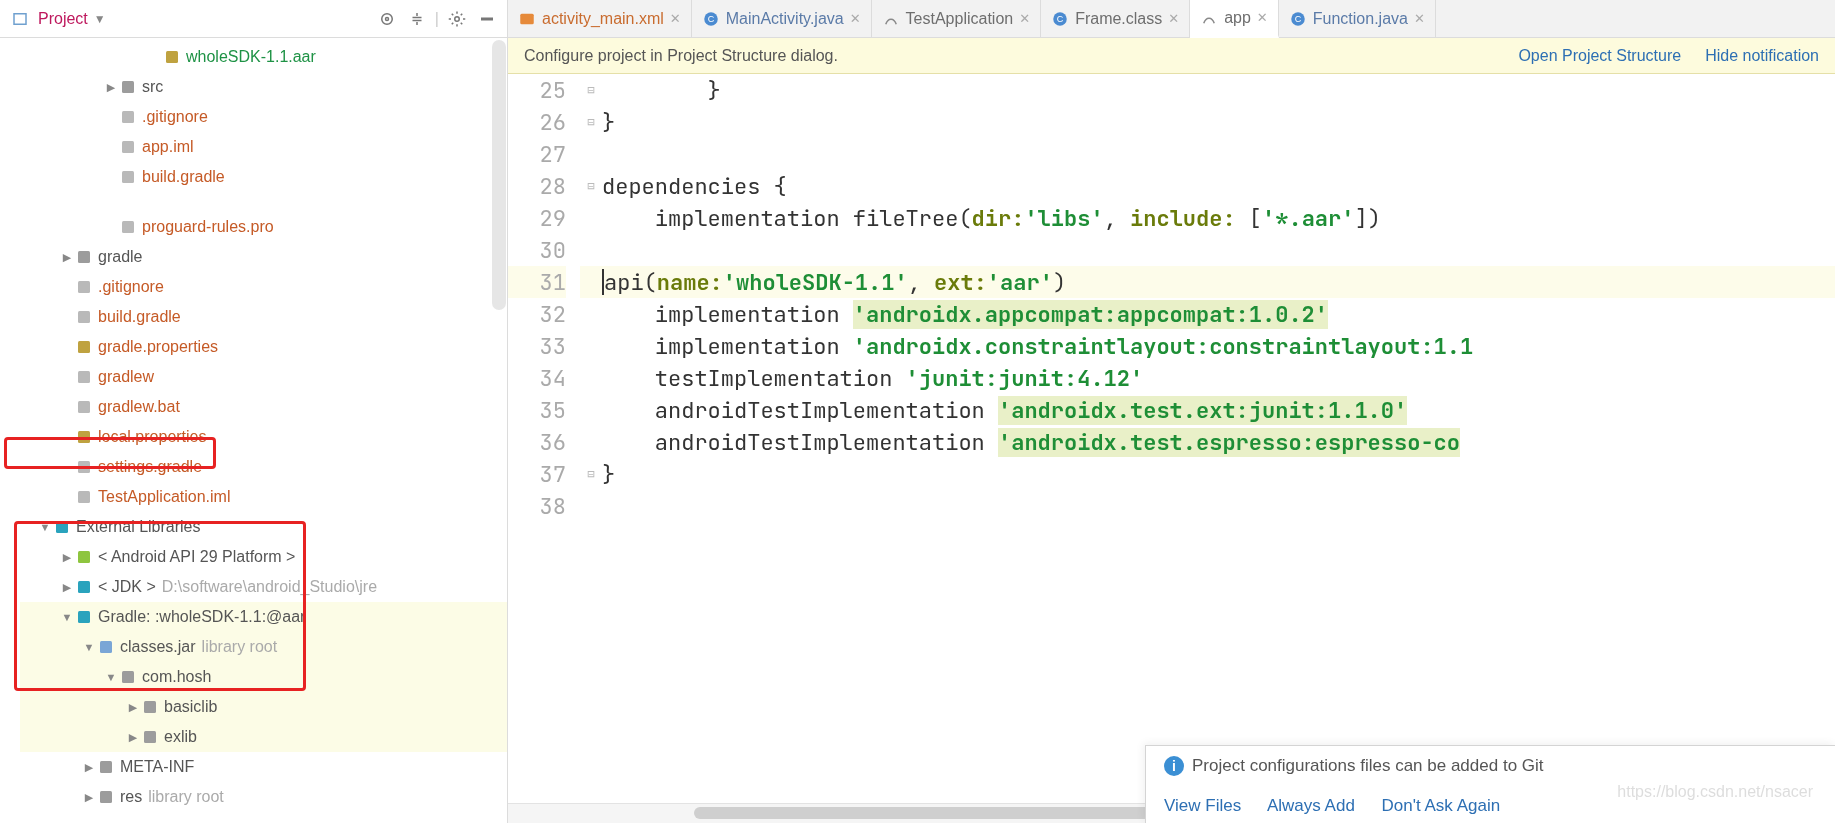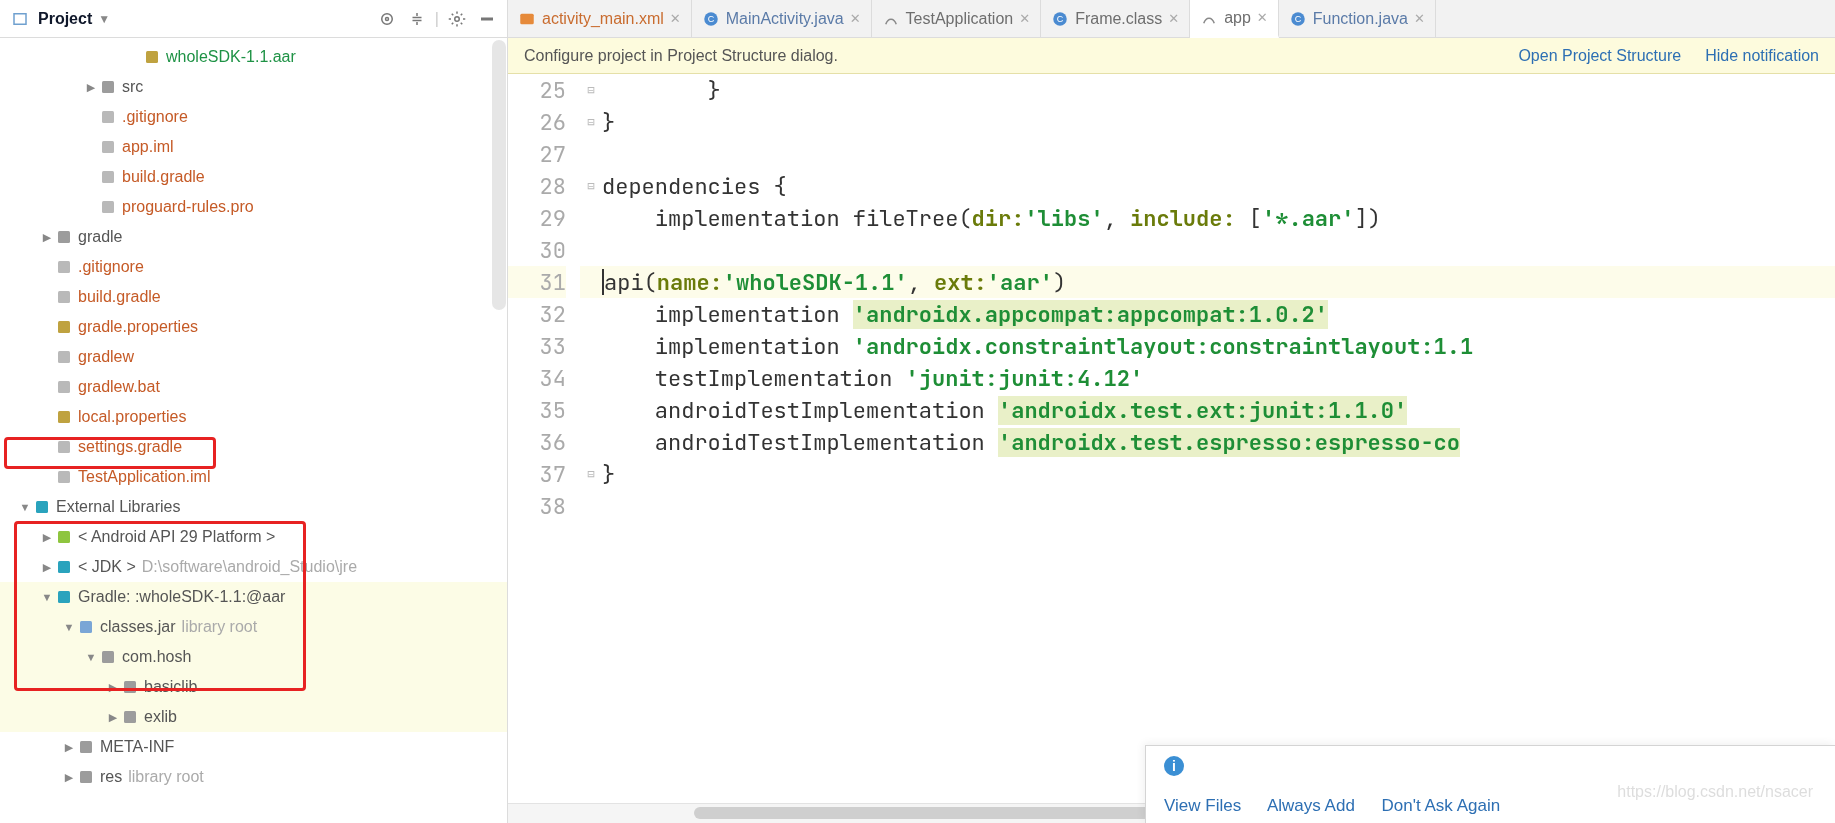--- a/index.html
+++ b/index.html
@@ -24,35 +24,36 @@
   }
   .left-header {
     height: 38px;
     display: flex;
     align-items: center;
     padding: 0 8px;
     border-bottom: 1px solid #dcdcdc;
     gap: 6px;
   }
   .left-header .title {
-    font-weight: 700;
-    color: #0f172a;
+    font-weight: 400;
+    color: #be185d;
   }
   .left-header .spacer { flex: 1; }
   .hdr-icon {
     width: 24px; height: 24px;
     color: #777;
     display: inline-flex; align-items: center; justify-content: center;
   }
   .hdr-icon svg { width: 18px; height: 18px; }
   .tree {
     flex: 1;
     overflow-y: auto;
     padding-top: 4px;
     line-height: 30px;
+    padding-left: 20px;
   }
   .tree-row {
     display: flex;
     align-items: center;
     height: 30px;
     white-space: nowrap;
     cursor: default;
   }
   .arrow {
     width: 14px;
@@ -291,21 +292,21 @@
         </div>
         <div class="tree-row" style="padding-left: 84px;">
           <span class="arrow"></span>
           <span class="file-icon">
             <svg viewBox="0 0 24 24">
               <rect x="4" y="4" width="16" height="16" rx="2" fill="#b9b9b9"></rect>
             </svg>
           </span>
           <span class="red-name">build.gradle</span>
         </div>
-        <div class="tree-row" style="padding-left: 84px;">
+        <div class="tree-row" style="padding-left: 84px; margin-top: 20px;">
           <span class="arrow"></span>
           <span class="file-icon">
             <svg viewBox="0 0 24 24">
               <rect x="4" y="4" width="16" height="16" rx="2" fill="#b9b9b9"></rect>
             </svg>
           </span>
           <span class="red-name">proguard-rules.pro</span>
         </div>
         <div class="tree-row" style="padding-left: 40px;">
           <span class="arrow">▶</span>
@@ -591,20 +592,21 @@
   </div>
 </div>
 
 <div class="red-box" style="left:4px; top:437px; width:212px; height:32px;"></div>
 <div class="red-box" style="left:14px; top:521px; width:292px; height:170px;"></div>
 <div class="left-scroll-strip"></div>
 
 <div class="toast">
   <div class="toast-title">
     <span style="display:inline-flex;width:20px;height:20px;border-radius:50%;background:#3b8fd4;color:#fff;align-items:center;justify-content:center;font-weight:700;font-size:14px">i</span>
+    <span>Project configurations files can be added to Git</span>
   </div>
   <div class="toast-actions">
     <span>View Files</span>
     <span>Always Add</span>
     <span>Don't Ask Again</span>
   </div>
 </div>
 
 <div class="watermark">https://blog.csdn.net/nsacer</div>
 

